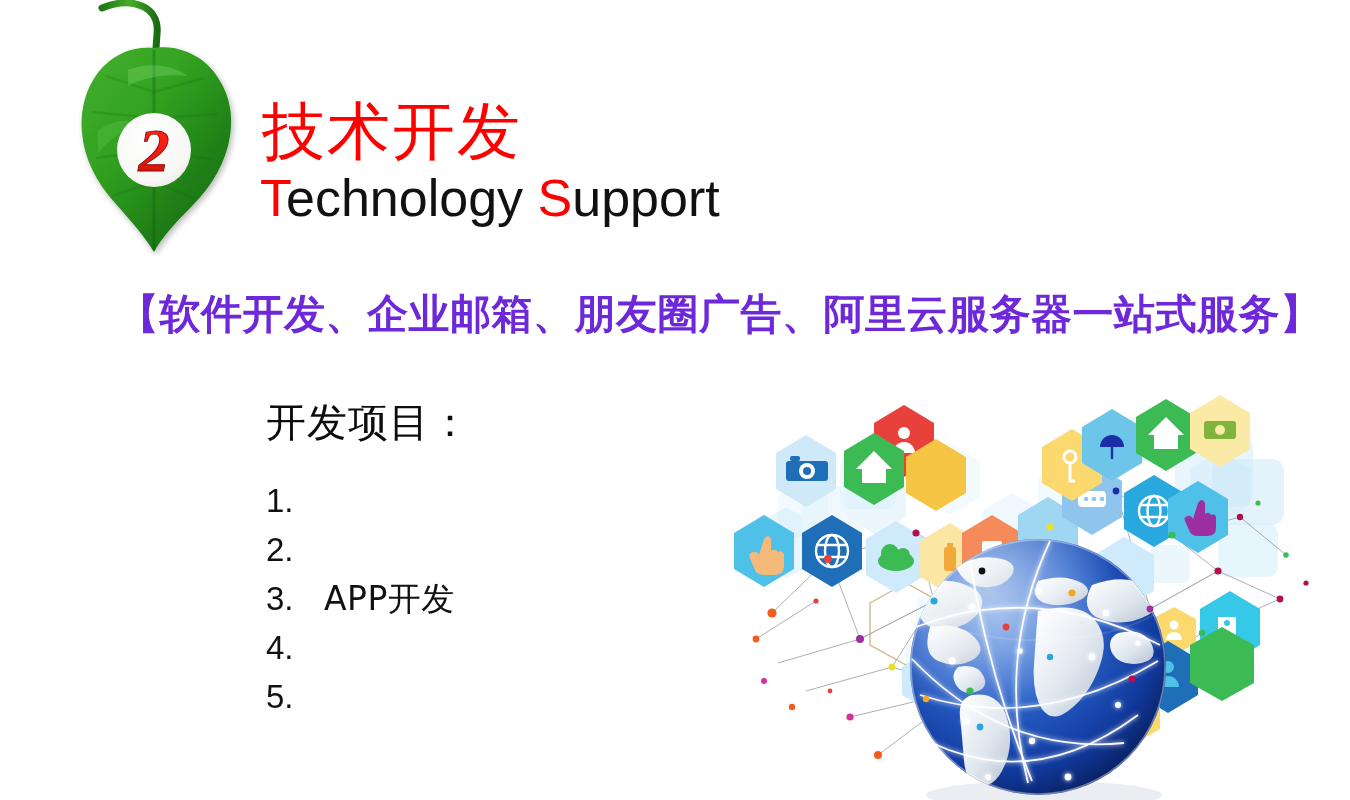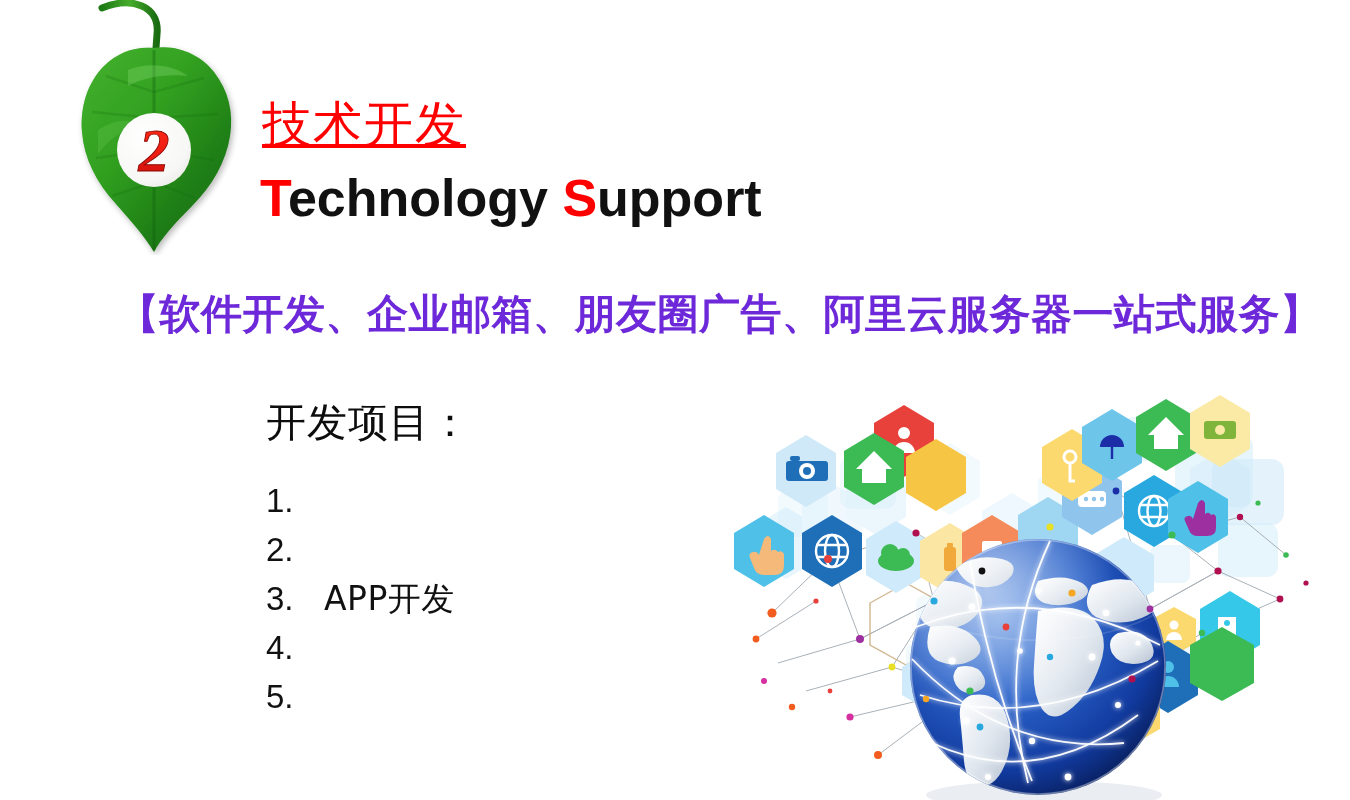--- a/index.html
+++ b/index.html
@@ -31,35 +31,34 @@
     width: 190px;
     height: 255px;
   }
   .logo-svg { display:block; width:190px; height:255px; }
 
   
   .title-cn {
     position: absolute;
     left: 262px;
     top: 100px;
-    font-size: 49px;
+    font-size: 63px;
     line-height: 1;
     color: #ff0000;
     letter-spacing: 2px;
     white-space: nowrap;
     font-family: "DejaVu Sans", "Liberation Sans", sans-serif;
-    text-decoration: underline;
   }
   .title-en {
     position: absolute;
     left: 260px;
     top: 172px;
     font-size: 52px;
     line-height: 1;
-    font-weight: bold;
+    font-weight: normal;
     color: #111111;
     white-space: nowrap;
     letter-spacing: 0px;
     font-family: "Liberation Sans", sans-serif;
     text-align: center;
   }
   .title-en .hl { color: #ff0000; }
 
   
   .subtitle {

